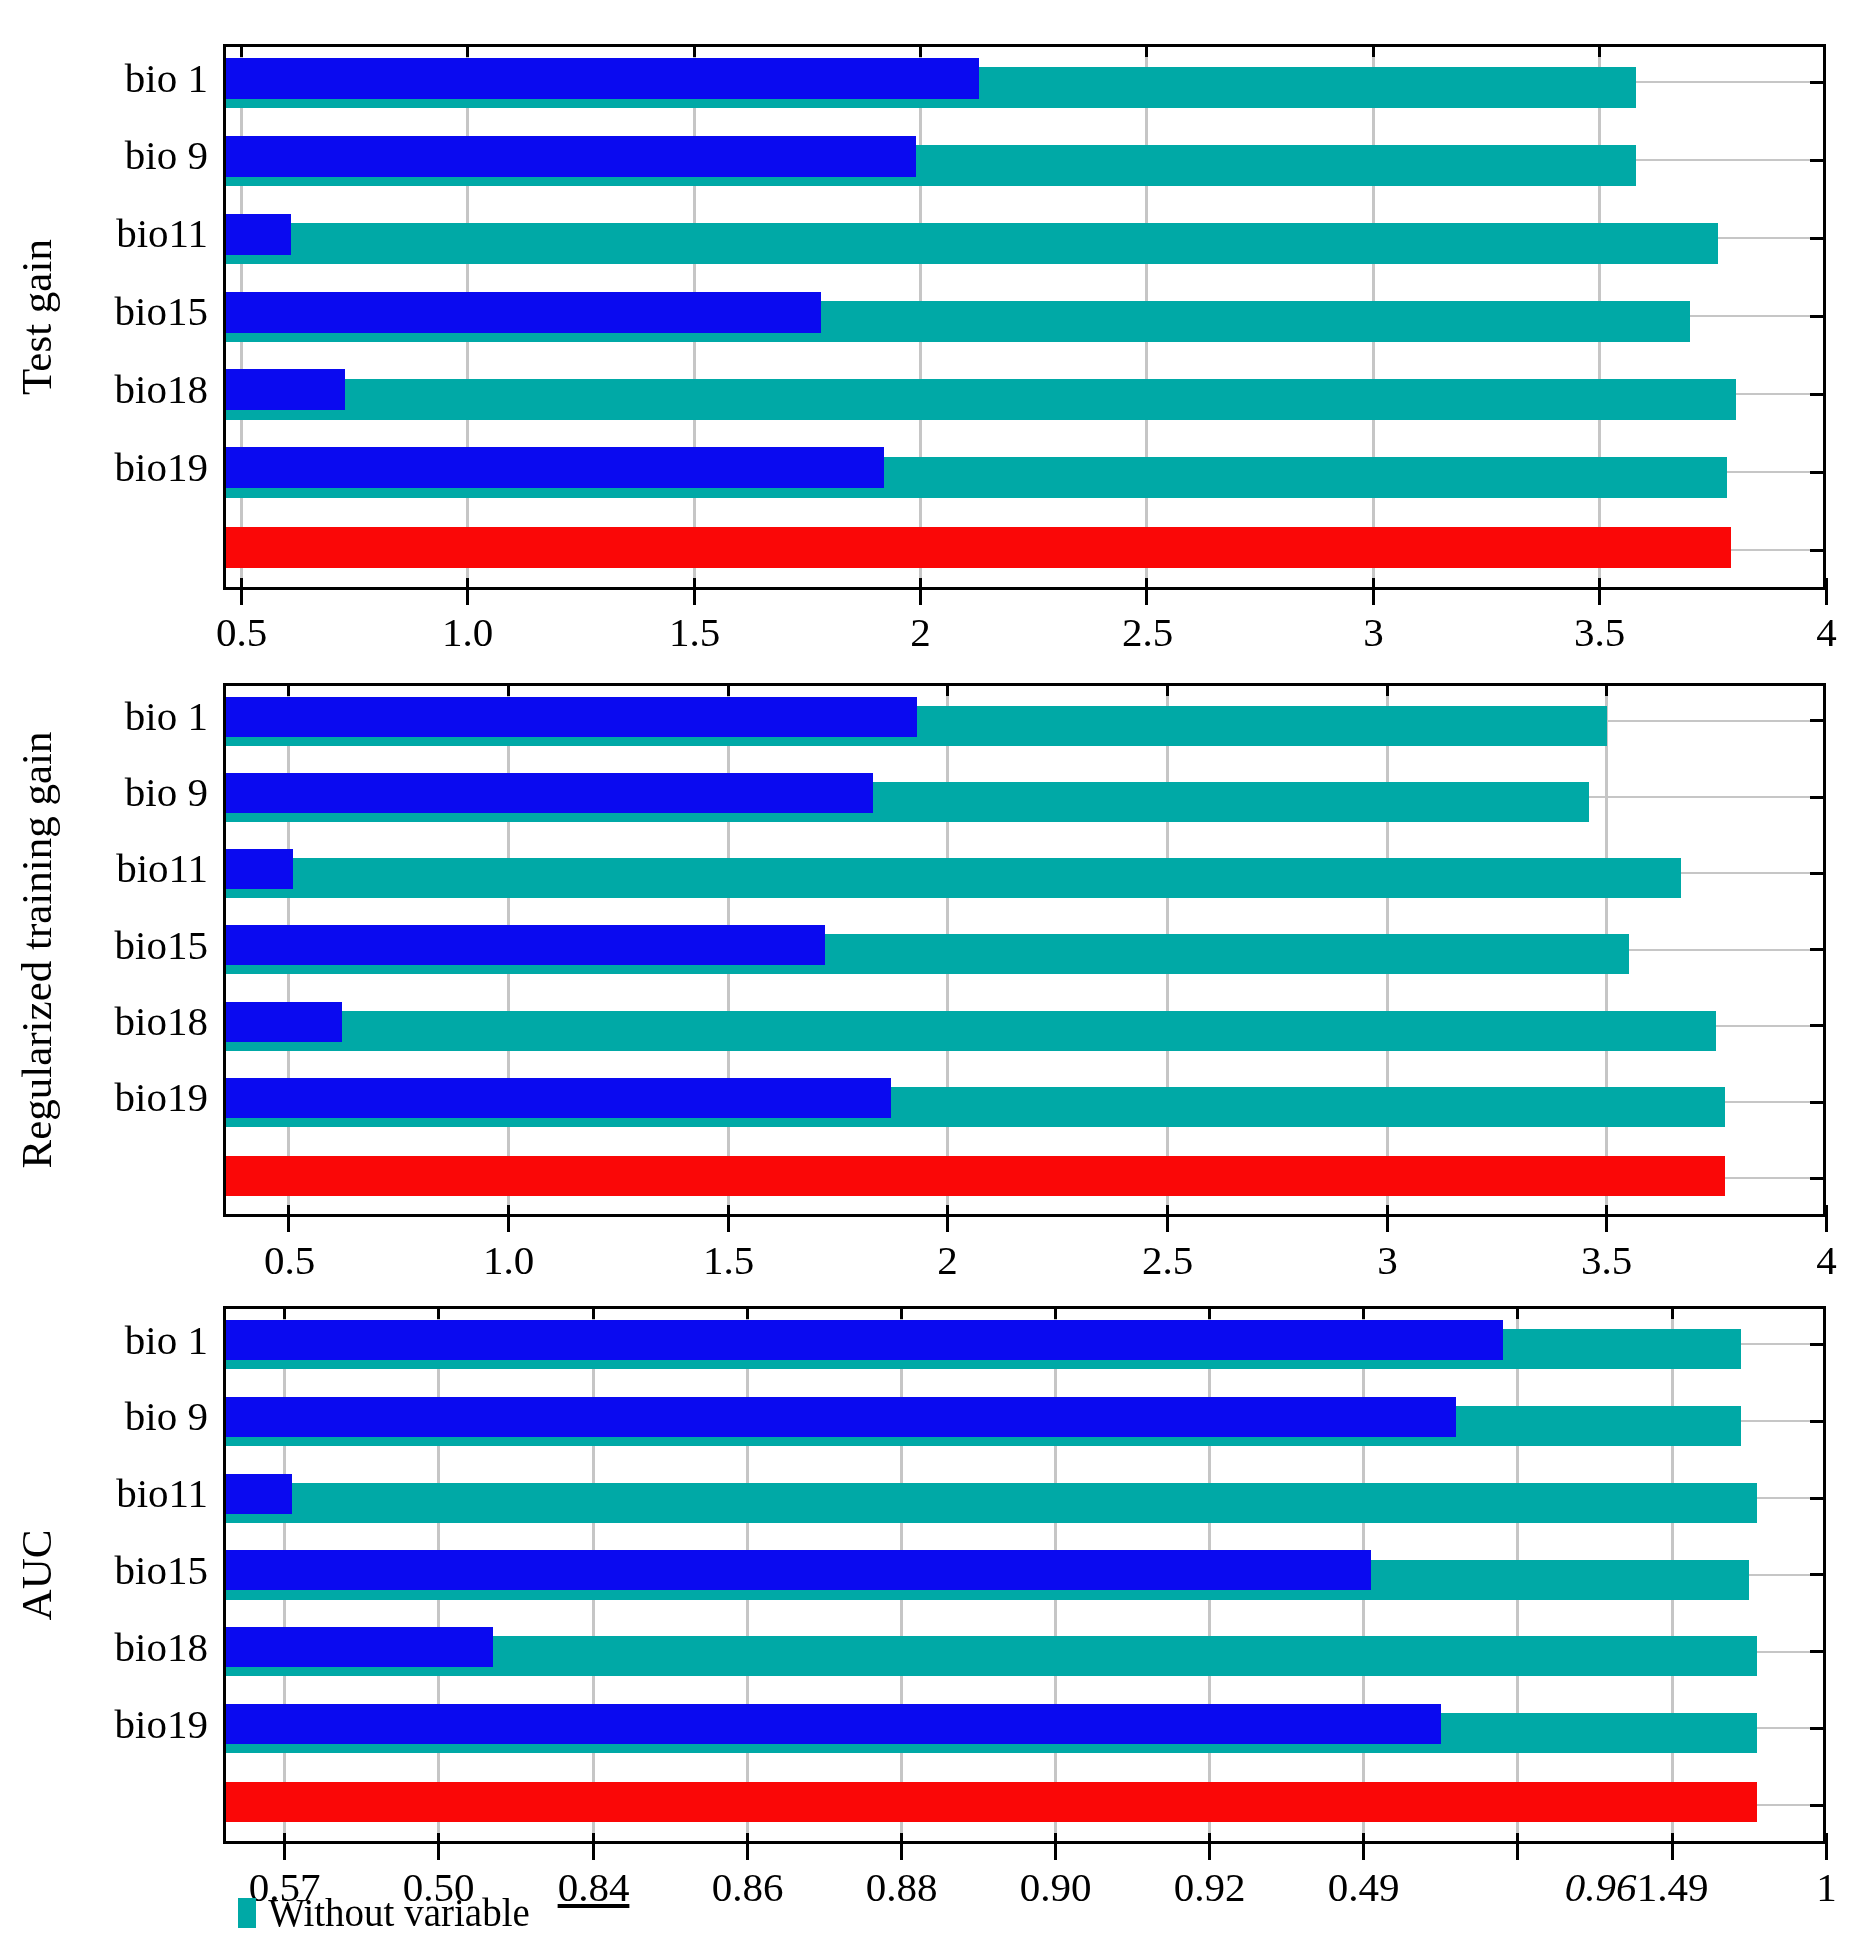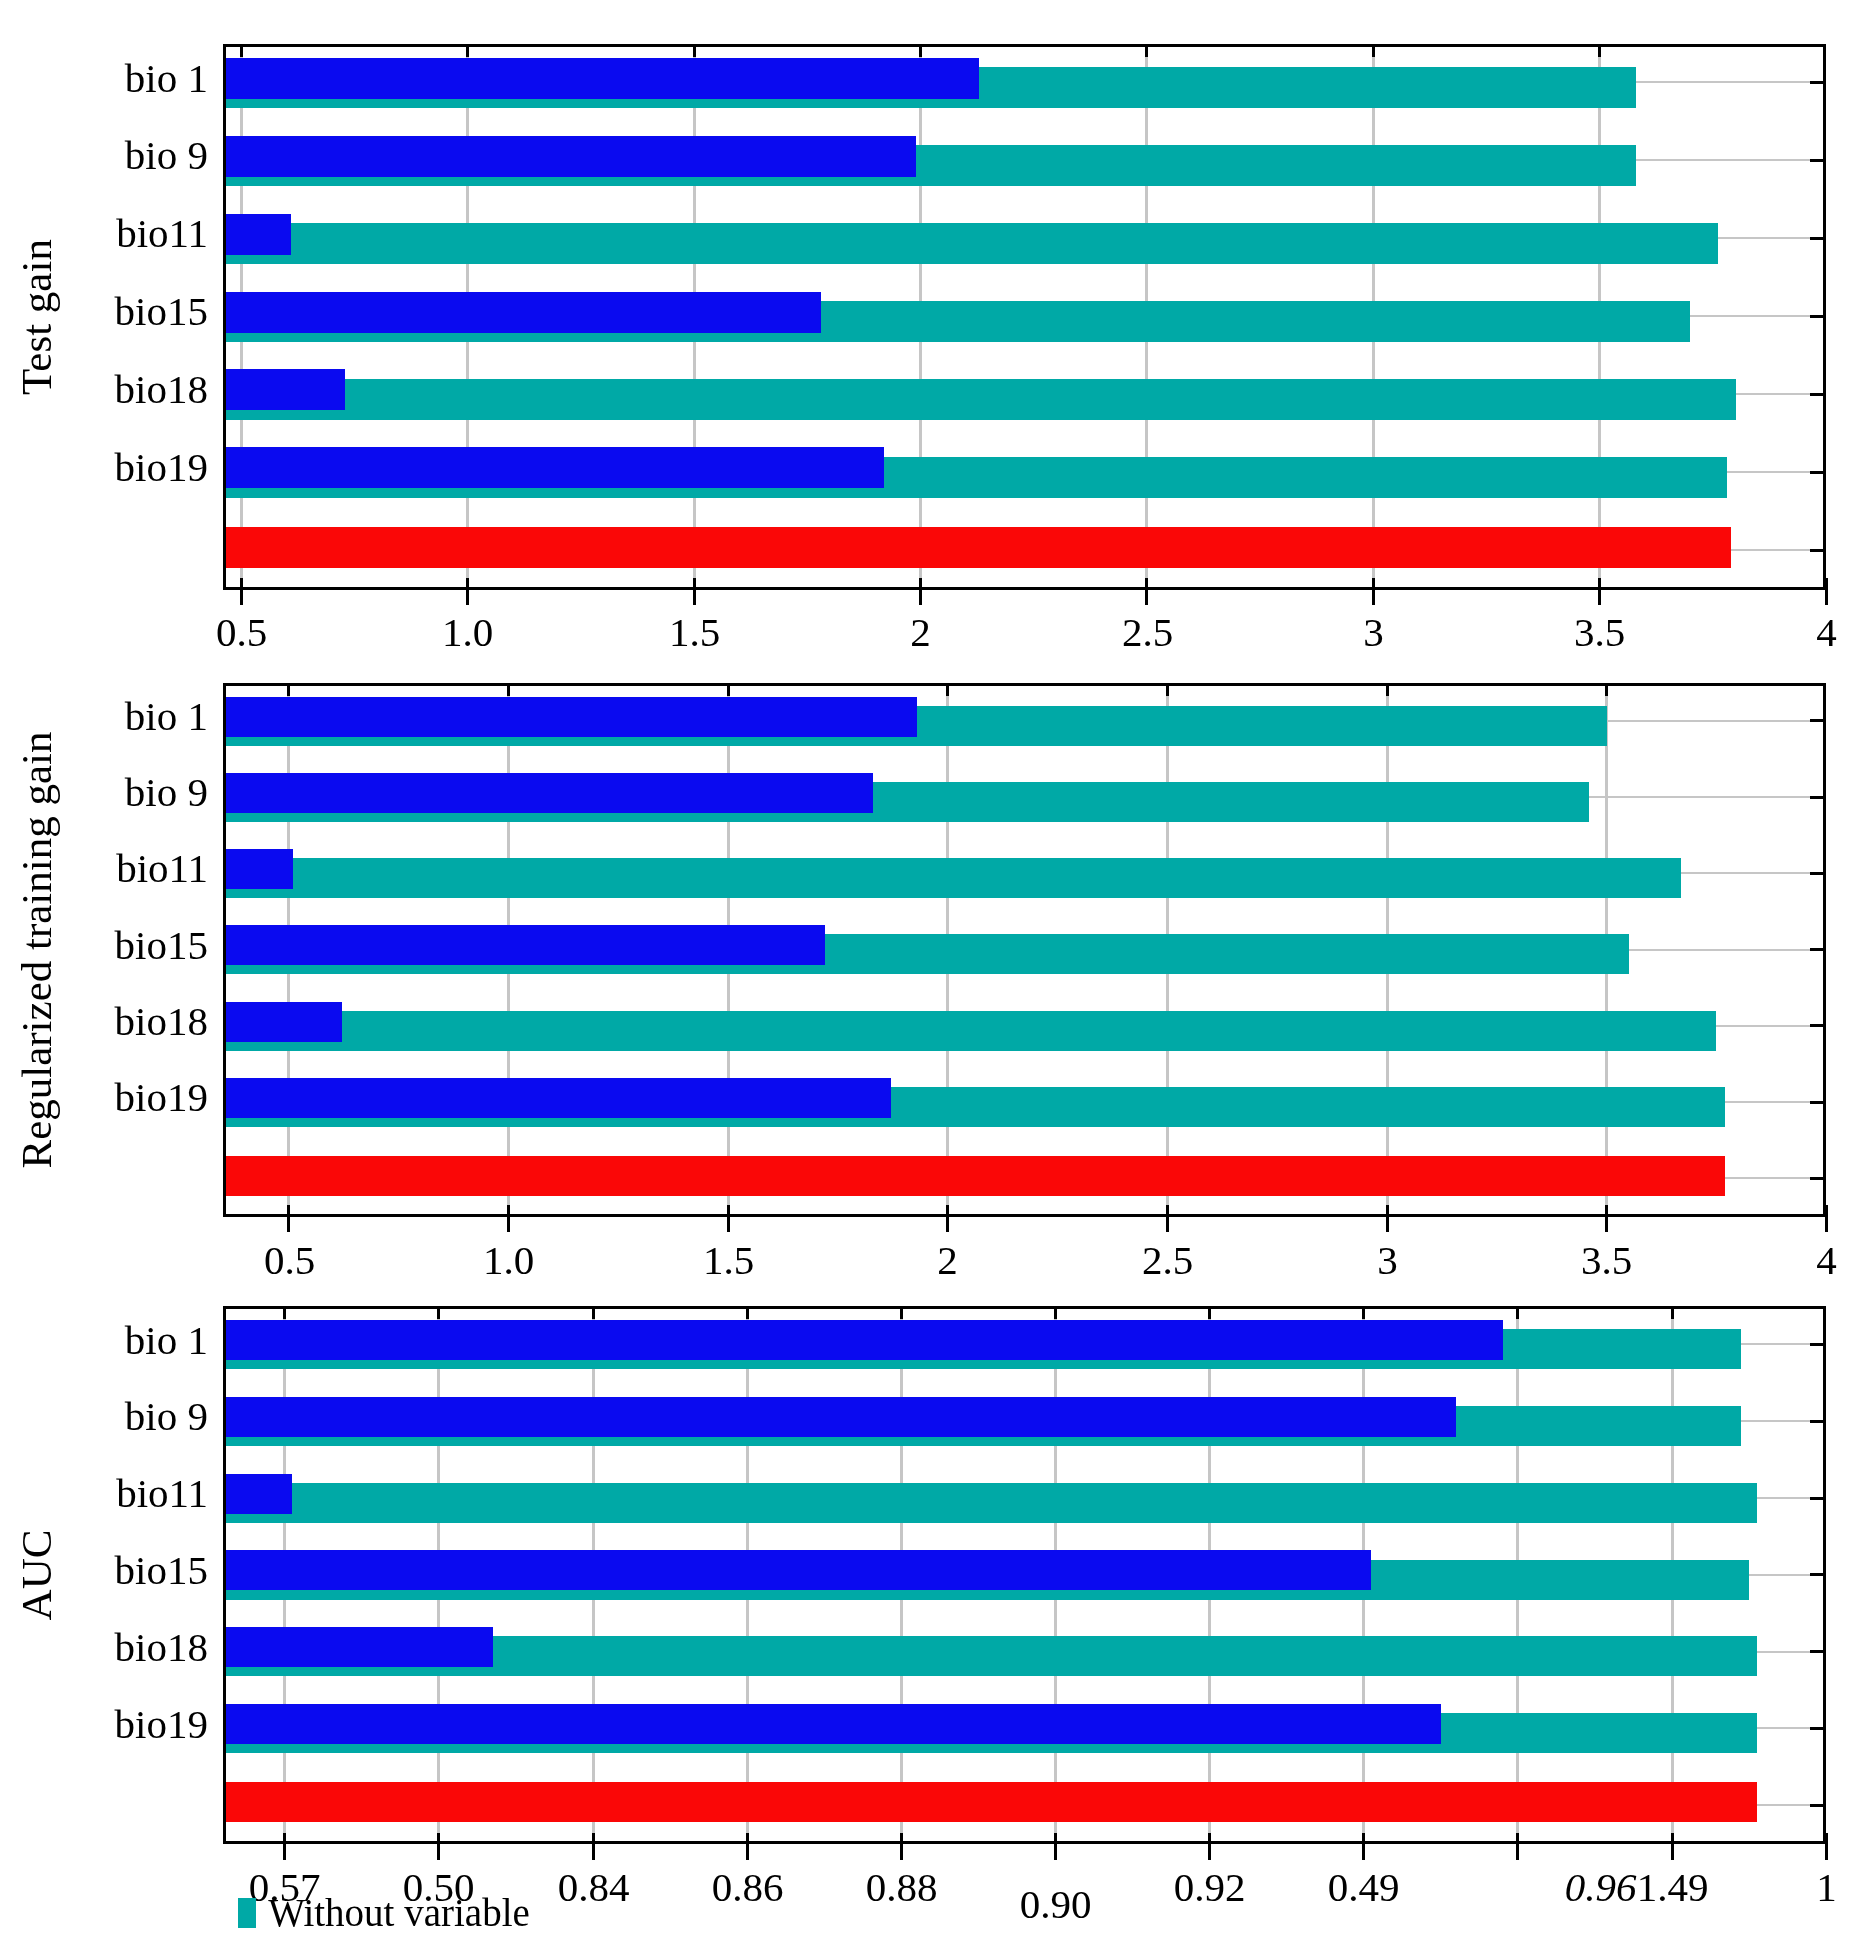--- a/index.html
+++ b/index.html
@@ -202,33 +202,33 @@
         <div class="tickmark" style="left: 283px; top: 1306px; width: 3.2px; height: 12.7px;"></div>
         <div class="tickmark" style="left: 283px; top: 1833px; width: 3.2px; height: 27px;"></div>
         <div class="xticklabel" style="left: 213px; top: 1863px; width: 143px;">0.57</div>
         <div class="gridline" style="left: 437px; top: 1306px; width: 3.2px; height: 538px; background: rgb(198, 198, 198);"></div>
         <div class="tickmark" style="left: 437px; top: 1306px; width: 3.2px; height: 12.7px;"></div>
         <div class="tickmark" style="left: 437px; top: 1833px; width: 3.2px; height: 27px;"></div>
         <div class="xticklabel" style="left: 367px; top: 1863px; width: 143px;">0.50</div>
         <div class="gridline" style="left: 592px; top: 1306px; width: 3.2px; height: 538px; background: rgb(198, 198, 198);"></div>
         <div class="tickmark" style="left: 592px; top: 1306px; width: 3.2px; height: 12.7px;"></div>
         <div class="tickmark" style="left: 592px; top: 1833px; width: 3.2px; height: 27px;"></div>
-        <div class="xticklabel" style="left: 522px; top: 1863px; width: 143px;">0.84</div>
+        <div class="xticklabel" style="left: 522px; top: 1863px; width: 143px; text-decoration: underline;">0.84</div>
         <div class="gridline" style="left: 746px; top: 1306px; width: 3.2px; height: 538px; background: rgb(198, 198, 198);"></div>
         <div class="tickmark" style="left: 746px; top: 1306px; width: 3.2px; height: 12.7px;"></div>
         <div class="tickmark" style="left: 746px; top: 1833px; width: 3.2px; height: 27px;"></div>
         <div class="xticklabel" style="left: 676px; top: 1863px; width: 143px;">0.86</div>
         <div class="gridline" style="left: 900px; top: 1306px; width: 3.2px; height: 538px; background: rgb(198, 198, 198);"></div>
         <div class="tickmark" style="left: 900px; top: 1306px; width: 3.2px; height: 12.7px;"></div>
         <div class="tickmark" style="left: 900px; top: 1833px; width: 3.2px; height: 27px;"></div>
         <div class="xticklabel" style="left: 830px; top: 1863px; width: 143px;">0.88</div>
         <div class="gridline" style="left: 1054px; top: 1306px; width: 3.2px; height: 538px; background: rgb(198, 198, 198);"></div>
         <div class="tickmark" style="left: 1054px; top: 1306px; width: 3.2px; height: 12.7px;"></div>
         <div class="tickmark" style="left: 1054px; top: 1833px; width: 3.2px; height: 27px;"></div>
-        <div class="xticklabel" style="left: 984px; top: 1863px; width: 143px; margin-top: 17px;">0.90</div>
+        <div class="xticklabel" style="left: 984px; top: 1863px; width: 143px;">0.90</div>
         <div class="gridline" style="left: 1208px; top: 1306px; width: 3.2px; height: 538px; background: rgb(198, 198, 198);"></div>
         <div class="tickmark" style="left: 1208px; top: 1306px; width: 3.2px; height: 12.7px;"></div>
         <div class="tickmark" style="left: 1208px; top: 1833px; width: 3.2px; height: 27px;"></div>
         <div class="xticklabel" style="left: 1138px; top: 1863px; width: 143px;">0.92</div>
         <div class="gridline" style="left: 1362px; top: 1306px; width: 3.2px; height: 538px; background: rgb(198, 198, 198);"></div>
         <div class="tickmark" style="left: 1362px; top: 1306px; width: 3.2px; height: 12.7px;"></div>
         <div class="tickmark" style="left: 1362px; top: 1833px; width: 3.2px; height: 27px;"></div>
         <div class="xticklabel" style="left: 1292px; top: 1863px; width: 143px;">0.49</div>
         <div class="gridline" style="left: 1516px; top: 1306px; width: 3.2px; height: 538px; background: rgb(198, 198, 198);"></div>
         <div class="tickmark" style="left: 1516px; top: 1306px; width: 3.2px; height: 12.7px;"></div>

